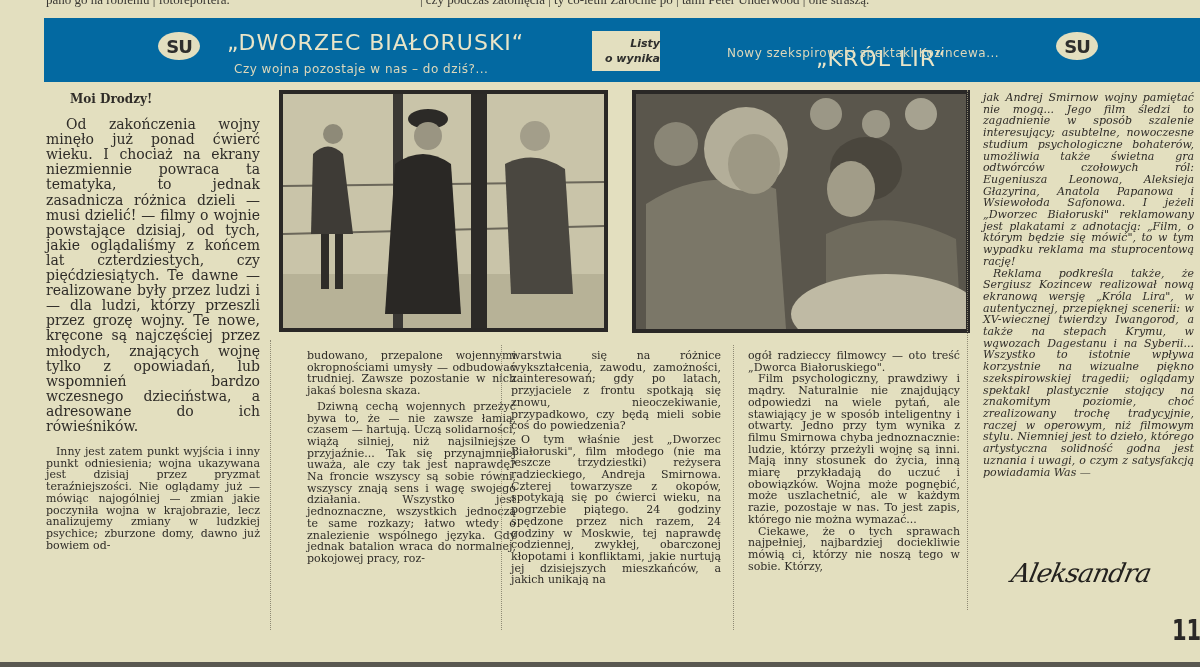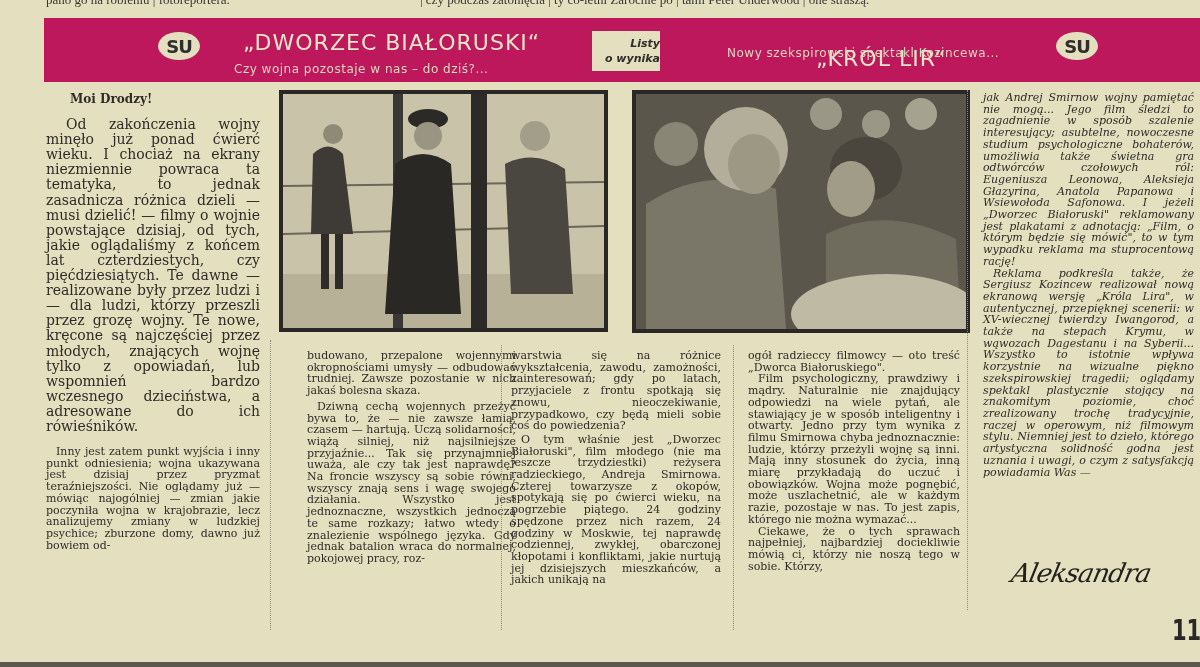--- a/index.html
+++ b/index.html
@@ -10,21 +10,21 @@
       color: #2b2926;
     }
     .topstrip {
       position: absolute; left: 0; top: 0; width: 1200px; height: 10px; overflow: hidden;
       font-family: "Liberation Serif", serif; font-size: 13px; color: #3a3833;
       line-height: 6px;
     }
     .topstrip span { position: absolute; top: -3px; white-space: nowrap; }
     .banner {
       position: absolute; left: 44px; top: 18px; width: 1156px; height: 64px;
-      background: #be185d;
+      background: #0369a1;
     }
     .su-badge {
       position: absolute; width: 42px; height: 28px; border-radius: 50%;
       background: #e3dfbf; color: #2e2e2c;
       font-family: "DejaVu Sans", sans-serif; font-weight: bold; font-size: 18px;
       display: flex; align-items: center; justify-content: center; letter-spacing: -1px;
     }
     .b-title {
       position: absolute; color: #e9e5c8;
       font-family: "DejaVu Sans", sans-serif; font-size: 22px; letter-spacing: 1px;
@@ -78,21 +78,21 @@
 </head>
 <body>
 
 <div class="topstrip">
   <span style="left:46px">pano go na robieniu | fotoreportera.</span>
   <span style="left:420px">| czy podczas zatonięcia | ty co-letni Zarochie po | tami Peter Underwood | one straszą.</span>
 </div>
 
 <div class="banner">
   <div class="su-badge" style="left:114px; top:14px;">SU</div>
-  <div class="b-title" style="left:183px; top:12px;margin-left:16px;">„DWORZEC BIAŁORUSKI“</div>
+  <div class="b-title" style="left:183px; top:12px;">„DWORZEC BIAŁORUSKI“</div>
   <div class="b-sub" style="left:190px; top:44px;">Czy wojna pozostaje w nas – do dziś?...</div>
   <div class="listy">
     <div>Listy</div>
     <div>o wynika</div>
   </div>
   <div class="b-title" style="left:772px; top:28px;">„KRÓL LIR“</div>
   <div class="b-sub" style="left:683px; top:28px;">Nowy szekspirowski spektakl Kozincewa...</div>
   <div class="su-badge" style="left:1012px; top:14px;">SU</div>
 </div>
 

